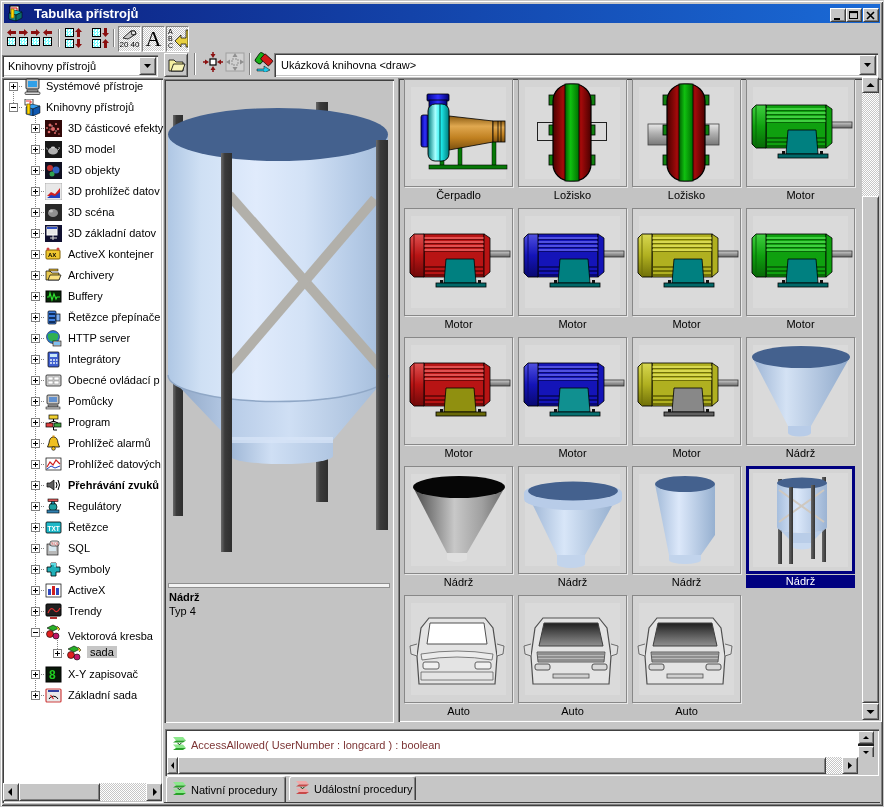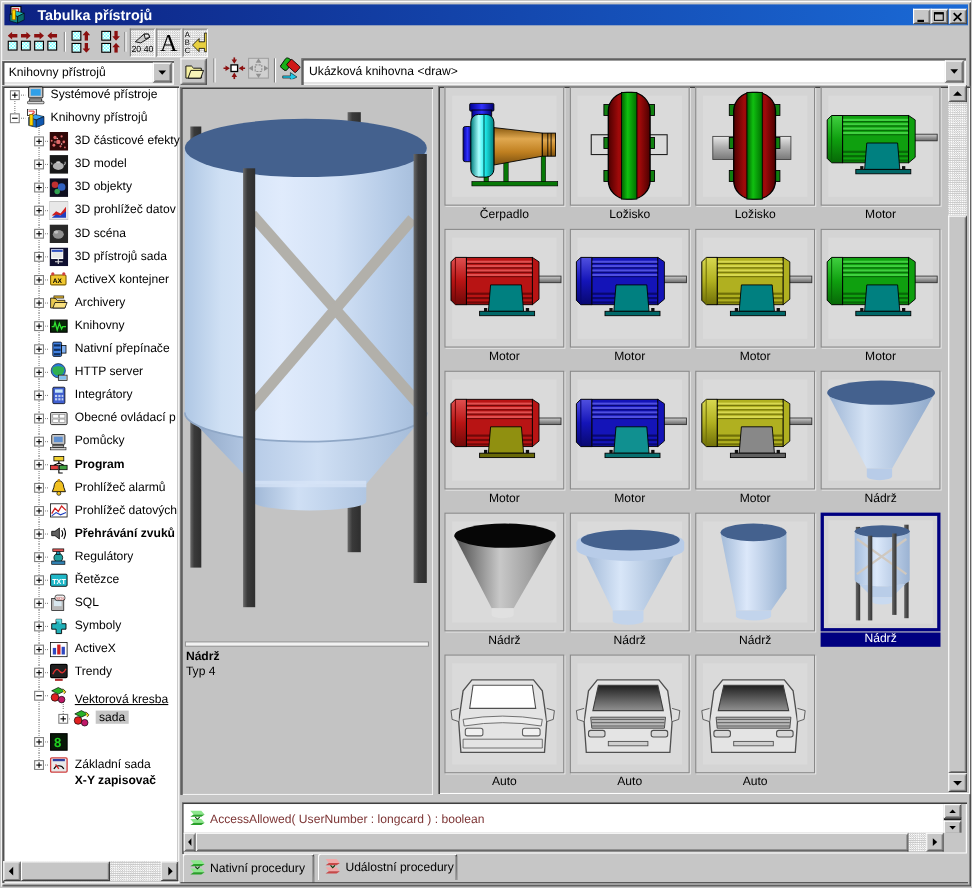--- a/index.html
+++ b/index.html
@@ -237,21 +237,21 @@
 <div class="abs" style="left:31px;top:229px;width:9px;height:9px;background:#fff;border:1px solid #808080;"></div>
 <div class="abs" style="left:33px;top:233px;width:5px;height:1px;background:#000;"></div>
 <div class="abs" style="left:35px;top:231px;width:1px;height:5px;background:#000;"></div>
 <div class="abs" style="left:41px;top:233px;width:3px;height:1px;background-image:repeating-linear-gradient(90deg,#808080 0 1px,transparent 1px 2px);"></div>
 <div class="abs" style="left:45px;top:225px;width:17px;height:17px;"><svg width="17" height="17" viewBox="0 0 17 17">
       <rect width="17" height="17" fill="#101030"></rect>
       <rect x="2" y="2" width="10" height="8" fill="#e8e8e8" stroke="#fff"></rect>
       <rect x="2" y="2" width="10" height="2" fill="#3050c0"></rect>
       <path d="M5 13 L12 13 M8 10 L8 15" stroke="#e0e0e0"></path>
     </svg></div>
-<div class="abs" style="left:68px;top:227px;white-space:nowrap;">3D přístrojů sada</div>
+<div class="abs" style="left:68px;top:227px;white-space:nowrap;">3D základní datov</div>
 <div class="abs" style="left:31px;top:250px;width:9px;height:9px;background:#fff;border:1px solid #808080;"></div>
 <div class="abs" style="left:33px;top:254px;width:5px;height:1px;background:#000;"></div>
 <div class="abs" style="left:35px;top:252px;width:1px;height:5px;background:#000;"></div>
 <div class="abs" style="left:41px;top:254px;width:3px;height:1px;background-image:repeating-linear-gradient(90deg,#808080 0 1px,transparent 1px 2px);"></div>
 <div class="abs" style="left:45px;top:246px;width:17px;height:17px;"><svg width="17" height="17" viewBox="0 0 17 17">
       <rect x="1" y="4" width="14" height="9" rx="1" fill="#f0c830" stroke="#806000"></rect>
       <text x="3" y="11" font-size="6" font-weight="bold" fill="#000">AX</text>
       <circle cx="3" cy="3" r="1.5" fill="#d04040"></circle>
       <circle cx="13" cy="3" r="1.5" fill="#d04040"></circle>
     </svg></div>
@@ -267,35 +267,35 @@
     </svg></div>
 <div class="abs" style="left:68px;top:269px;white-space:nowrap;">Archivery</div>
 <div class="abs" style="left:31px;top:292px;width:9px;height:9px;background:#fff;border:1px solid #808080;"></div>
 <div class="abs" style="left:33px;top:296px;width:5px;height:1px;background:#000;"></div>
 <div class="abs" style="left:35px;top:294px;width:1px;height:5px;background:#000;"></div>
 <div class="abs" style="left:41px;top:296px;width:3px;height:1px;background-image:repeating-linear-gradient(90deg,#808080 0 1px,transparent 1px 2px);"></div>
 <div class="abs" style="left:45px;top:288px;width:17px;height:17px;"><svg width="17" height="17" viewBox="0 0 17 17">
       <rect x="1" y="3" width="15" height="11" fill="#082808" stroke="#000"></rect>
       <path d="M2 9 L4 9 L5 5 L7 12 L9 6 L11 11 L12 9 L15 9" stroke="#30e030" fill="none" stroke-width="1.2"></path>
     </svg></div>
-<div class="abs" style="left:68px;top:290px;white-space:nowrap;">Knihovny</div>
+<div class="abs" style="left:68px;top:290px;white-space:nowrap;">Buffery</div>
 <div class="abs" style="left:31px;top:313px;width:9px;height:9px;background:#fff;border:1px solid #808080;"></div>
 <div class="abs" style="left:33px;top:317px;width:5px;height:1px;background:#000;"></div>
 <div class="abs" style="left:35px;top:315px;width:1px;height:5px;background:#000;"></div>
 <div class="abs" style="left:41px;top:317px;width:3px;height:1px;background-image:repeating-linear-gradient(90deg,#808080 0 1px,transparent 1px 2px);"></div>
 <div class="abs" style="left:45px;top:309px;width:17px;height:17px;"><svg width="17" height="17" viewBox="0 0 17 17">
       <rect x="3" y="2" width="8" height="13" rx="1" fill="#4080e0" stroke="#000" stroke-width="0.7"></rect>
       <rect x="11" y="5" width="4" height="7" fill="#80b0f0" stroke="#000" stroke-width="0.7"></rect>
       <g fill="#103060">
         <rect x="4" y="4" width="6" height="2"></rect>
         <rect x="4" y="8" width="6" height="2"></rect>
         <rect x="4" y="12" width="6" height="2"></rect>
       </g>
     </svg></div>
-<div class="abs" style="left:68px;top:311px;white-space:nowrap;">Nativní přepínače</div>
+<div class="abs" style="left:68px;top:311px;white-space:nowrap;">Řetězce přepínače</div>
 <div class="abs" style="left:31px;top:334px;width:9px;height:9px;background:#fff;border:1px solid #808080;"></div>
 <div class="abs" style="left:33px;top:338px;width:5px;height:1px;background:#000;"></div>
 <div class="abs" style="left:35px;top:336px;width:1px;height:5px;background:#000;"></div>
 <div class="abs" style="left:41px;top:338px;width:3px;height:1px;background-image:repeating-linear-gradient(90deg,#808080 0 1px,transparent 1px 2px);"></div>
 <div class="abs" style="left:45px;top:330px;width:17px;height:17px;"><svg width="17" height="17" viewBox="0 0 17 17">
       <circle cx="8" cy="7" r="6.5" fill="#2878d8" stroke="#000" stroke-width="0.5"></circle>
       <path d="M3 4 Q8 2 13 4 Q14 7 12 10 Q8 13 4 10 Q2 7 3 4" fill="#30b050"></path>
       <rect x="8" y="11" width="8" height="5" fill="#c6c6c6" stroke="#000" stroke-width="0.6"></rect>
       <rect x="9" y="12" width="6" height="3" fill="#80c0f0"></rect>
     </svg></div>
@@ -347,21 +347,21 @@
 <div class="abs" style="left:35px;top:420px;width:1px;height:5px;background:#000;"></div>
 <div class="abs" style="left:41px;top:422px;width:3px;height:1px;background-image:repeating-linear-gradient(90deg,#808080 0 1px,transparent 1px 2px);"></div>
 <div class="abs" style="left:45px;top:414px;width:17px;height:17px;"><svg width="17" height="17" viewBox="0 0 17 17">
       <rect x="4" y="1" width="9" height="4" fill="#f0d030" stroke="#000" stroke-width="0.7"></rect>
       <path d="M8.5 5 L8.5 8" stroke="#000"></path>
       <path d="M8.5 7 L4 9 M8.5 7 L13 9" stroke="#000"></path>
       <rect x="1" y="9" width="7" height="4" fill="#e04040" stroke="#000" stroke-width="0.7"></rect>
       <rect x="9" y="9" width="7" height="4" fill="#40a040" stroke="#000" stroke-width="0.7"></rect>
       <path d="M8.5 13 L8.5 16 L12 16" stroke="#000" fill="none"></path>
     </svg></div>
-<div class="abs" style="left:68px;top:416px;white-space:nowrap;font-weight:bold;">Program</div>
+<div class="abs" style="left:68px;top:416px;white-space:nowrap;">Program</div>
 <div class="abs" style="left:31px;top:439px;width:9px;height:9px;background:#fff;border:1px solid #808080;"></div>
 <div class="abs" style="left:33px;top:443px;width:5px;height:1px;background:#000;"></div>
 <div class="abs" style="left:35px;top:441px;width:1px;height:5px;background:#000;"></div>
 <div class="abs" style="left:41px;top:443px;width:3px;height:1px;background-image:repeating-linear-gradient(90deg,#808080 0 1px,transparent 1px 2px);"></div>
 <div class="abs" style="left:45px;top:435px;width:17px;height:17px;"><svg width="17" height="17" viewBox="0 0 17 17">
       <path d="M8.5 2 Q12.5 2 13 8 L14.5 12 L2.5 12 L4 8 Q4.5 2 8.5 2" fill="#f0c020" stroke="#000" stroke-width="0.8"></path>
       <circle cx="8.5" cy="13.5" r="1.8" fill="#f0c020" stroke="#000" stroke-width="0.6"></circle>
       <rect x="7.5" y="0.5" width="2" height="2" fill="#d09010"></rect>
     </svg></div>
 <div class="abs" style="left:68px;top:437px;white-space:nowrap;">Prohlížeč alarmů</div>
@@ -447,41 +447,41 @@
 <div class="abs" style="left:68px;top:605px;white-space:nowrap;">Trendy</div>
 <div class="abs" style="left:31px;top:628px;width:9px;height:9px;background:#fff;border:1px solid #808080;"></div>
 <div class="abs" style="left:33px;top:632px;width:5px;height:1px;background:#000;"></div>
 <div class="abs" style="left:41px;top:632px;width:3px;height:1px;background-image:repeating-linear-gradient(90deg,#808080 0 1px,transparent 1px 2px);"></div>
 <div class="abs" style="left:45px;top:624px;width:17px;height:17px;"><svg width="17" height="17" viewBox="0 0 17 17">
       <path d="M2 4 L8 1 L14 4 L8 7 Z" fill="#28b028" stroke="#000" stroke-width="0.6"></path>
       <circle cx="5" cy="10" r="3.5" fill="#e02020" stroke="#000" stroke-width="0.6"></circle>
       <circle cx="11" cy="12" r="3" fill="#c01868" stroke="#000" stroke-width="0.6"></circle>
       <path d="M12 2 L15 5 L13 7" fill="#f0d020" stroke="#000" stroke-width="0.5"></path>
     </svg></div>
-<div class="abs" style="left:68px;top:630px;white-space:nowrap;text-decoration:underline;">Vektorová kresba</div>
+<div class="abs" style="left:68px;top:630px;white-space:nowrap;">Vektorová kresba</div>
 <div class="abs" style="left:53px;top:649px;width:9px;height:9px;background:#fff;border:1px solid #808080;"></div>
 <div class="abs" style="left:55px;top:653px;width:5px;height:1px;background:#000;"></div>
 <div class="abs" style="left:57px;top:651px;width:1px;height:5px;background:#000;"></div>
 <div class="abs" style="left:63px;top:653px;width:2px;height:1px;background-image:repeating-linear-gradient(90deg,#808080 0 1px,transparent 1px 2px);"></div>
 <div class="abs" style="left:66px;top:645px;width:17px;height:17px;"><svg width="17" height="17" viewBox="0 0 17 17">
       <path d="M2 4 L8 1 L14 4 L8 7 Z" fill="#28b028" stroke="#000" stroke-width="0.6"></path>
       <circle cx="5" cy="10" r="3.5" fill="#e02020" stroke="#000" stroke-width="0.6"></circle>
       <circle cx="11" cy="12" r="3" fill="#c01868" stroke="#000" stroke-width="0.6"></circle>
       <path d="M12 2 L15 5 L13 7" fill="#f0d020" stroke="#000" stroke-width="0.5"></path>
     </svg></div>
 <div class="abs" style="left:87px;top:646px;background:#c6c6c6;padding:0 3px;">sada</div>
 <div class="abs" style="left:31px;top:670px;width:9px;height:9px;background:#fff;border:1px solid #808080;"></div>
 <div class="abs" style="left:33px;top:674px;width:5px;height:1px;background:#000;"></div>
 <div class="abs" style="left:35px;top:672px;width:1px;height:5px;background:#000;"></div>
 <div class="abs" style="left:41px;top:674px;width:3px;height:1px;background-image:repeating-linear-gradient(90deg,#808080 0 1px,transparent 1px 2px);"></div>
 <div class="abs" style="left:45px;top:666px;width:17px;height:17px;"><svg width="17" height="17" viewBox="0 0 17 17">
       <rect x="1" y="1" width="15" height="15" fill="#081808" stroke="#000"></rect>
       <text x="4" y="13" font-size="12" fill="#20d020" font-weight="bold">8</text>
     </svg></div>
-<div class="abs" style="left:68px;top:704px;white-space:nowrap;font-weight:bold;">X-Y zapisovač</div>
+<div class="abs" style="left:68px;top:668px;white-space:nowrap;">X-Y zapisovač</div>
 <div class="abs" style="left:31px;top:691px;width:9px;height:9px;background:#fff;border:1px solid #808080;"></div>
 <div class="abs" style="left:33px;top:695px;width:5px;height:1px;background:#000;"></div>
 <div class="abs" style="left:35px;top:693px;width:1px;height:5px;background:#000;"></div>
 <div class="abs" style="left:41px;top:695px;width:3px;height:1px;background-image:repeating-linear-gradient(90deg,#808080 0 1px,transparent 1px 2px);"></div>
 <div class="abs" style="left:45px;top:687px;width:17px;height:17px;"><svg width="17" height="17" viewBox="0 0 17 17">
       <rect x="1" y="2" width="15" height="13" rx="1" fill="#e8e8e8" stroke="#d04040" stroke-width="1.2"></rect>
       <path d="M4 12 A5 5 0 0 1 13 12" fill="none" stroke="#000"></path>
       <path d="M8.5 12 L5.5 8" stroke="#d02020" stroke-width="1.2"></path>
       <rect x="3" y="3" width="11" height="2" fill="#3040a0"></rect>
     </svg></div>

